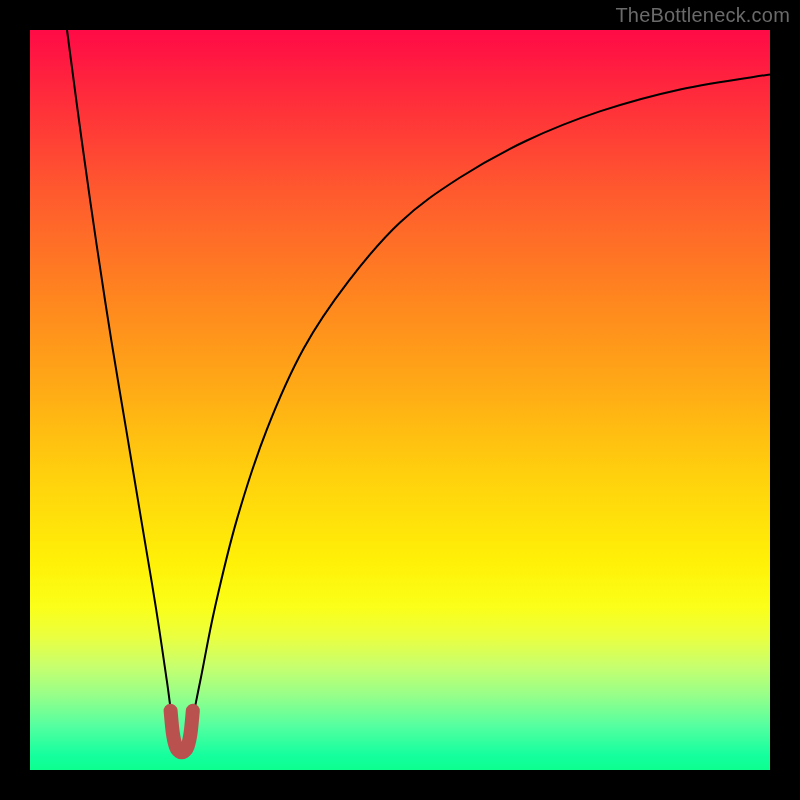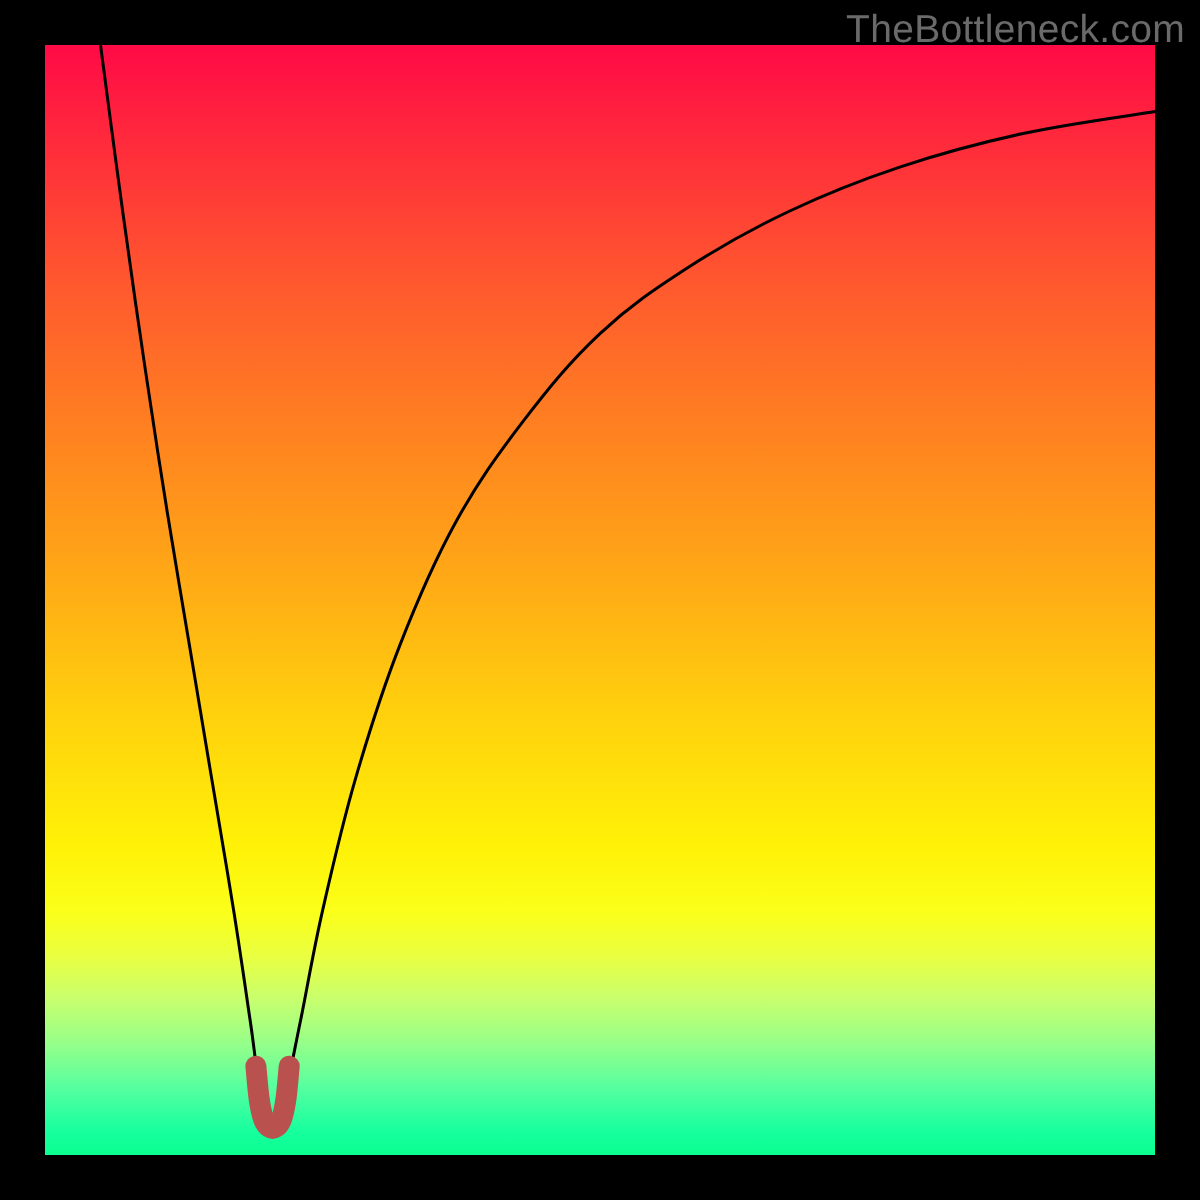--- a/index.html
+++ b/index.html
@@ -46,21 +46,21 @@
     top: 0;
     width: 740px;
     height: 740px;
     overflow: visible;
   }
   .watermark {
     position: absolute;
     top: 4px;
     right: 10px;
     color: #6a6a6a;
-    font-size: 26px;
+    font-size: 20px;
     font-weight: 400;
     letter-spacing: 0.2px;
     user-select: none;
   }
 </style>
 </head>
 <body>
 
 <div class="frame">
   <div class="plot-area">

